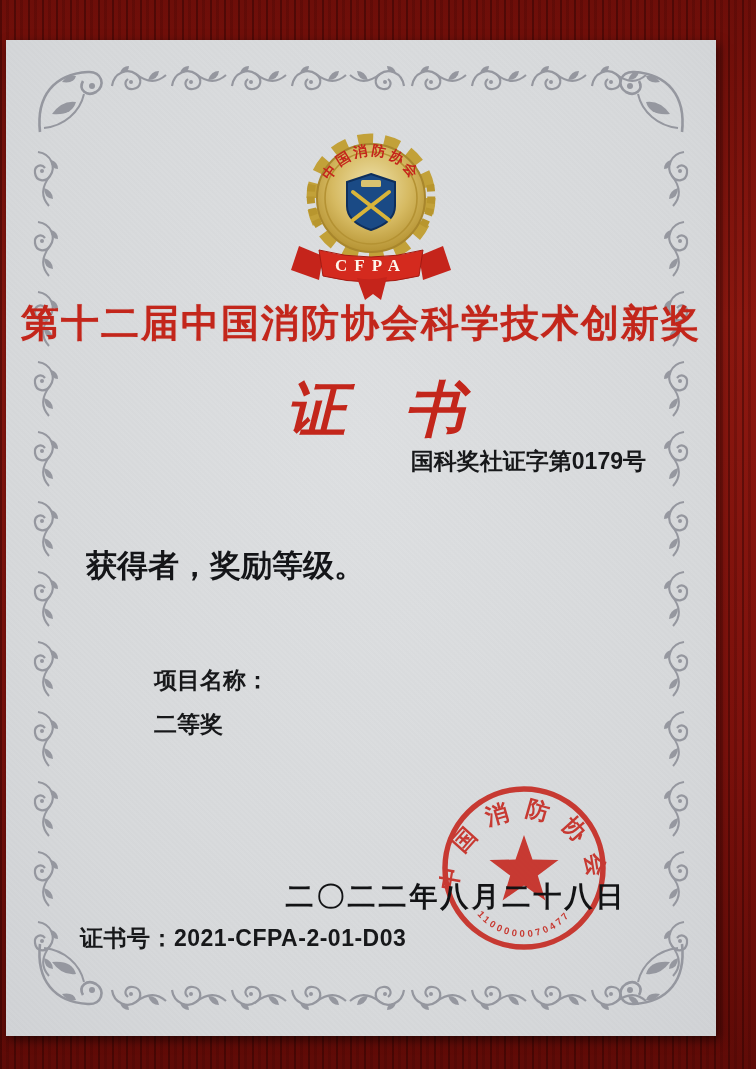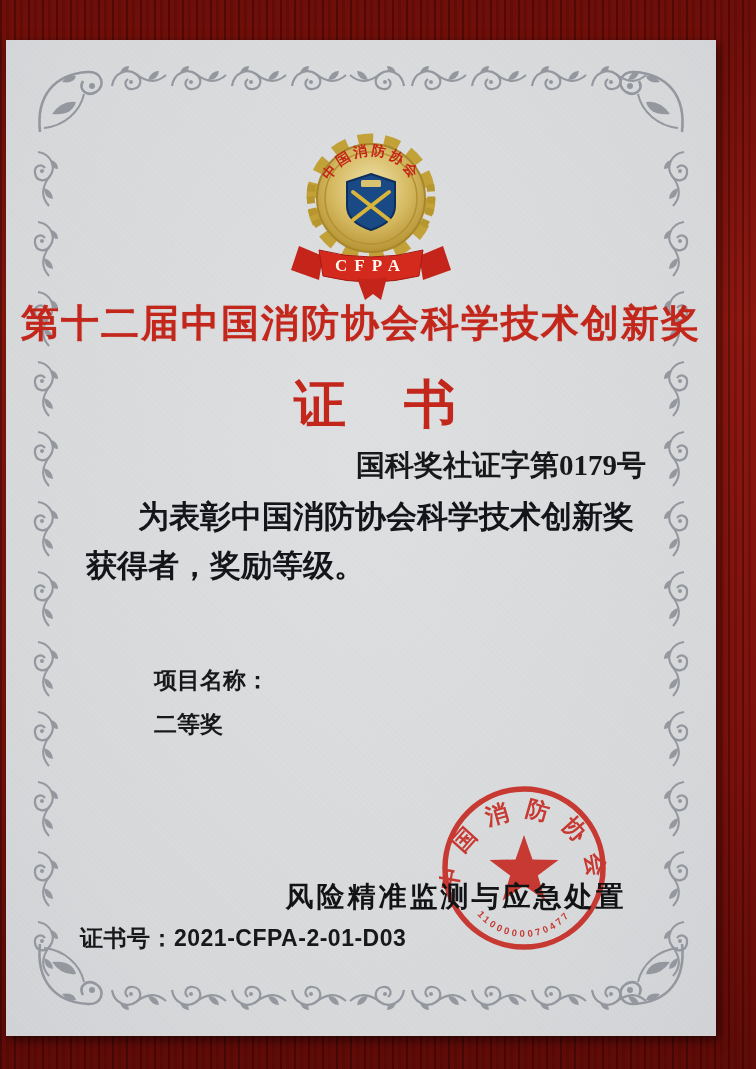--- a/index.html
+++ b/index.html
@@ -26,27 +26,28 @@
 
   .title{
     position:absolute;left:0;top:258px;width:710px;text-align:center;
     font-size:38px;font-weight:bold;letter-spacing:2px;color:#c3261b;
     font-family:"Liberation Serif",serif;
     text-shadow:0 0 1px rgba(195,38,27,.4);
     white-space:nowrap;
   }
   .cert-word{
     position:absolute;left:0;top:330px;width:710px;text-align:center;
-    font-size:52px;font-weight:bold;color:#c3261b;
+    font-size:60px;font-weight:bold;color:#c3261b;
     letter-spacing:58px;padding-left:86px;box-sizing:border-box;
     font-family:"Liberation Serif",serif;
+    font-style:italic;
   }
   .ref-no{
     position:absolute;right:70px;top:406px;
-    font-size:29px;font-weight:bold;color:#17181a;font-family:Liberation Serif, serif;
+    font-size:23px;font-weight:bold;color:#17181a;
   }
   .body-text{
     position:absolute;left:80px;top:452px;width:570px;
     font-size:31px;color:#141518;line-height:49px;
     font-family:"Liberation Serif",serif;font-weight:600;
   }
   .body-text .indent{display:inline-block;width:52px;}
   .fields{
     position:absolute;left:148px;top:584px;width:520px;
     font-size:23px;font-weight:bold;color:#17181a;line-height:42px;margin-top:35px;
@@ -175,21 +176,21 @@
         <path d="M 96,150 L 104,172 L 112,166 L 120,172 L 126,149 Q 110,153 96,150 Z" fill="#c5241b"></path>
         <text x="110" y="143" text-anchor="middle" font-size="17" font-weight="bold" fill="#fdf6ec" letter-spacing="7" font-family="Liberation Serif,serif">CFPA</text>
       </g>
     </svg>
 
     <div class="title">第十二届中国消防协会科学技术创新奖</div>
     <div class="cert-word">证书</div>
     <div class="ref-no">国科奖社证字第0179号</div>
 
     <div class="body-text">
-      <span class="indent"></span><span>为表彰中国消防协会科学技术创新奖</span><br>
+      <span class="indent"></span><br>
       <span>获得者，奖励等级。</span>
     </div>
 
     <div class="fields">
       <div class="field-row">
         <span class="field-label">项目名称：</span>
       </div>
       <div class="field-row">
         <span class="field-value">二等奖</span>
       </div>
@@ -203,20 +204,20 @@
       <circle cx="85" cy="85" r="79" fill="none" stroke="#c5241b" stroke-width="5.5"></circle>
       <path fill="#c5241b" d="M 85,52 L 93.5,76.5 L 119.5,77 L 98.8,92.6 L 106.4,117.5 L 85,102.5 L 63.6,117.5 L 71.2,92.6 L 50.5,77 L 76.5,76.5 Z"></path>
       <text font-size="23" font-weight="bold" fill="#c5241b" letter-spacing="14" font-family="Liberation Serif,serif">
         <textPath href="#sealTop" startOffset="50%" text-anchor="middle">中国消防协会</textPath>
       </text>
       <text font-size="9.5" font-weight="bold" fill="#c5241b" letter-spacing="3">
         <textPath href="#sealBot" startOffset="50%" text-anchor="middle">1100000070477</textPath>
       </text>
     </svg>
 
-    <div class="date-line">风险精准监测与应急处置</div>
+    <div class="date-line">二〇二二年八月二十八日</div>
 
     <div class="cert-no">
       <span>证书号：</span><span>2021-CFPA-2-01-D03</span>
     </div>
 
   </div>
 </div>
 
 </body></html>

